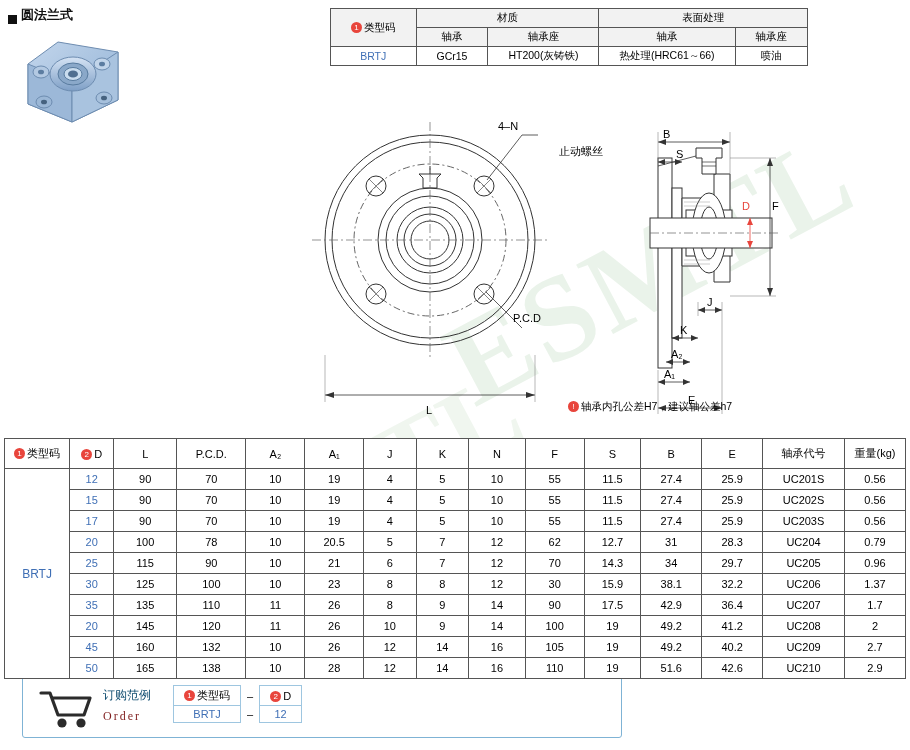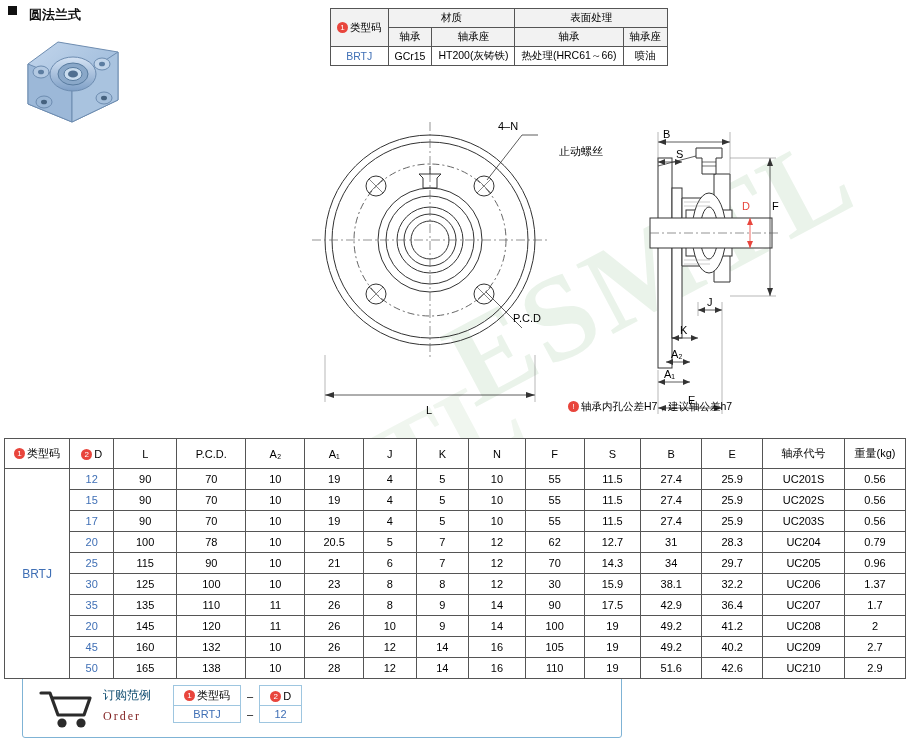--- a/index.html
+++ b/index.html
@@ -12,37 +12,37 @@
     color:#000;
     position: relative;
     overflow: hidden;
   }
   .page { position:relative; width:910px; height:750px; }
 
   
   .title-bar {
     position:absolute; left:8px; top:6px;
     font-size:13px; font-weight:bold; color:#111;
-    display:flex; align-items:flex-start; gap:12px;
+    display:flex; align-items:flex-end; gap:4px;
   }
   .title-sq { width:9px; height:9px; background:#111; display:inline-block; }
 
   
   .photo {
     position:absolute; left:14px; top:28px; width:125px; height:105px;
   }
 
   
   .mat-table {
     position:absolute; left:330px; top:8px;
     border-collapse:collapse;
     font-size:10.5px;
   }
   .mat-table td, .mat-table th {
-    border:1px solid #555; padding:2px 6px; text-align:center;
+    border:1px solid #555; padding:2px 20px; text-align:center;
     font-weight:normal; background:#fff;margin-left:45px;
   }
   .mat-table .hdr { background:#f2f2f2; }
   .code-cell { color:#3f6fb5; }
   .badge {
     display:inline-block; width:11px; height:11px; border-radius:50%;
     background:#e8453c; color:#fff; font-size:8px; line-height:11px;
     text-align:center; margin-right:2px; vertical-align:1px;
   }
 

